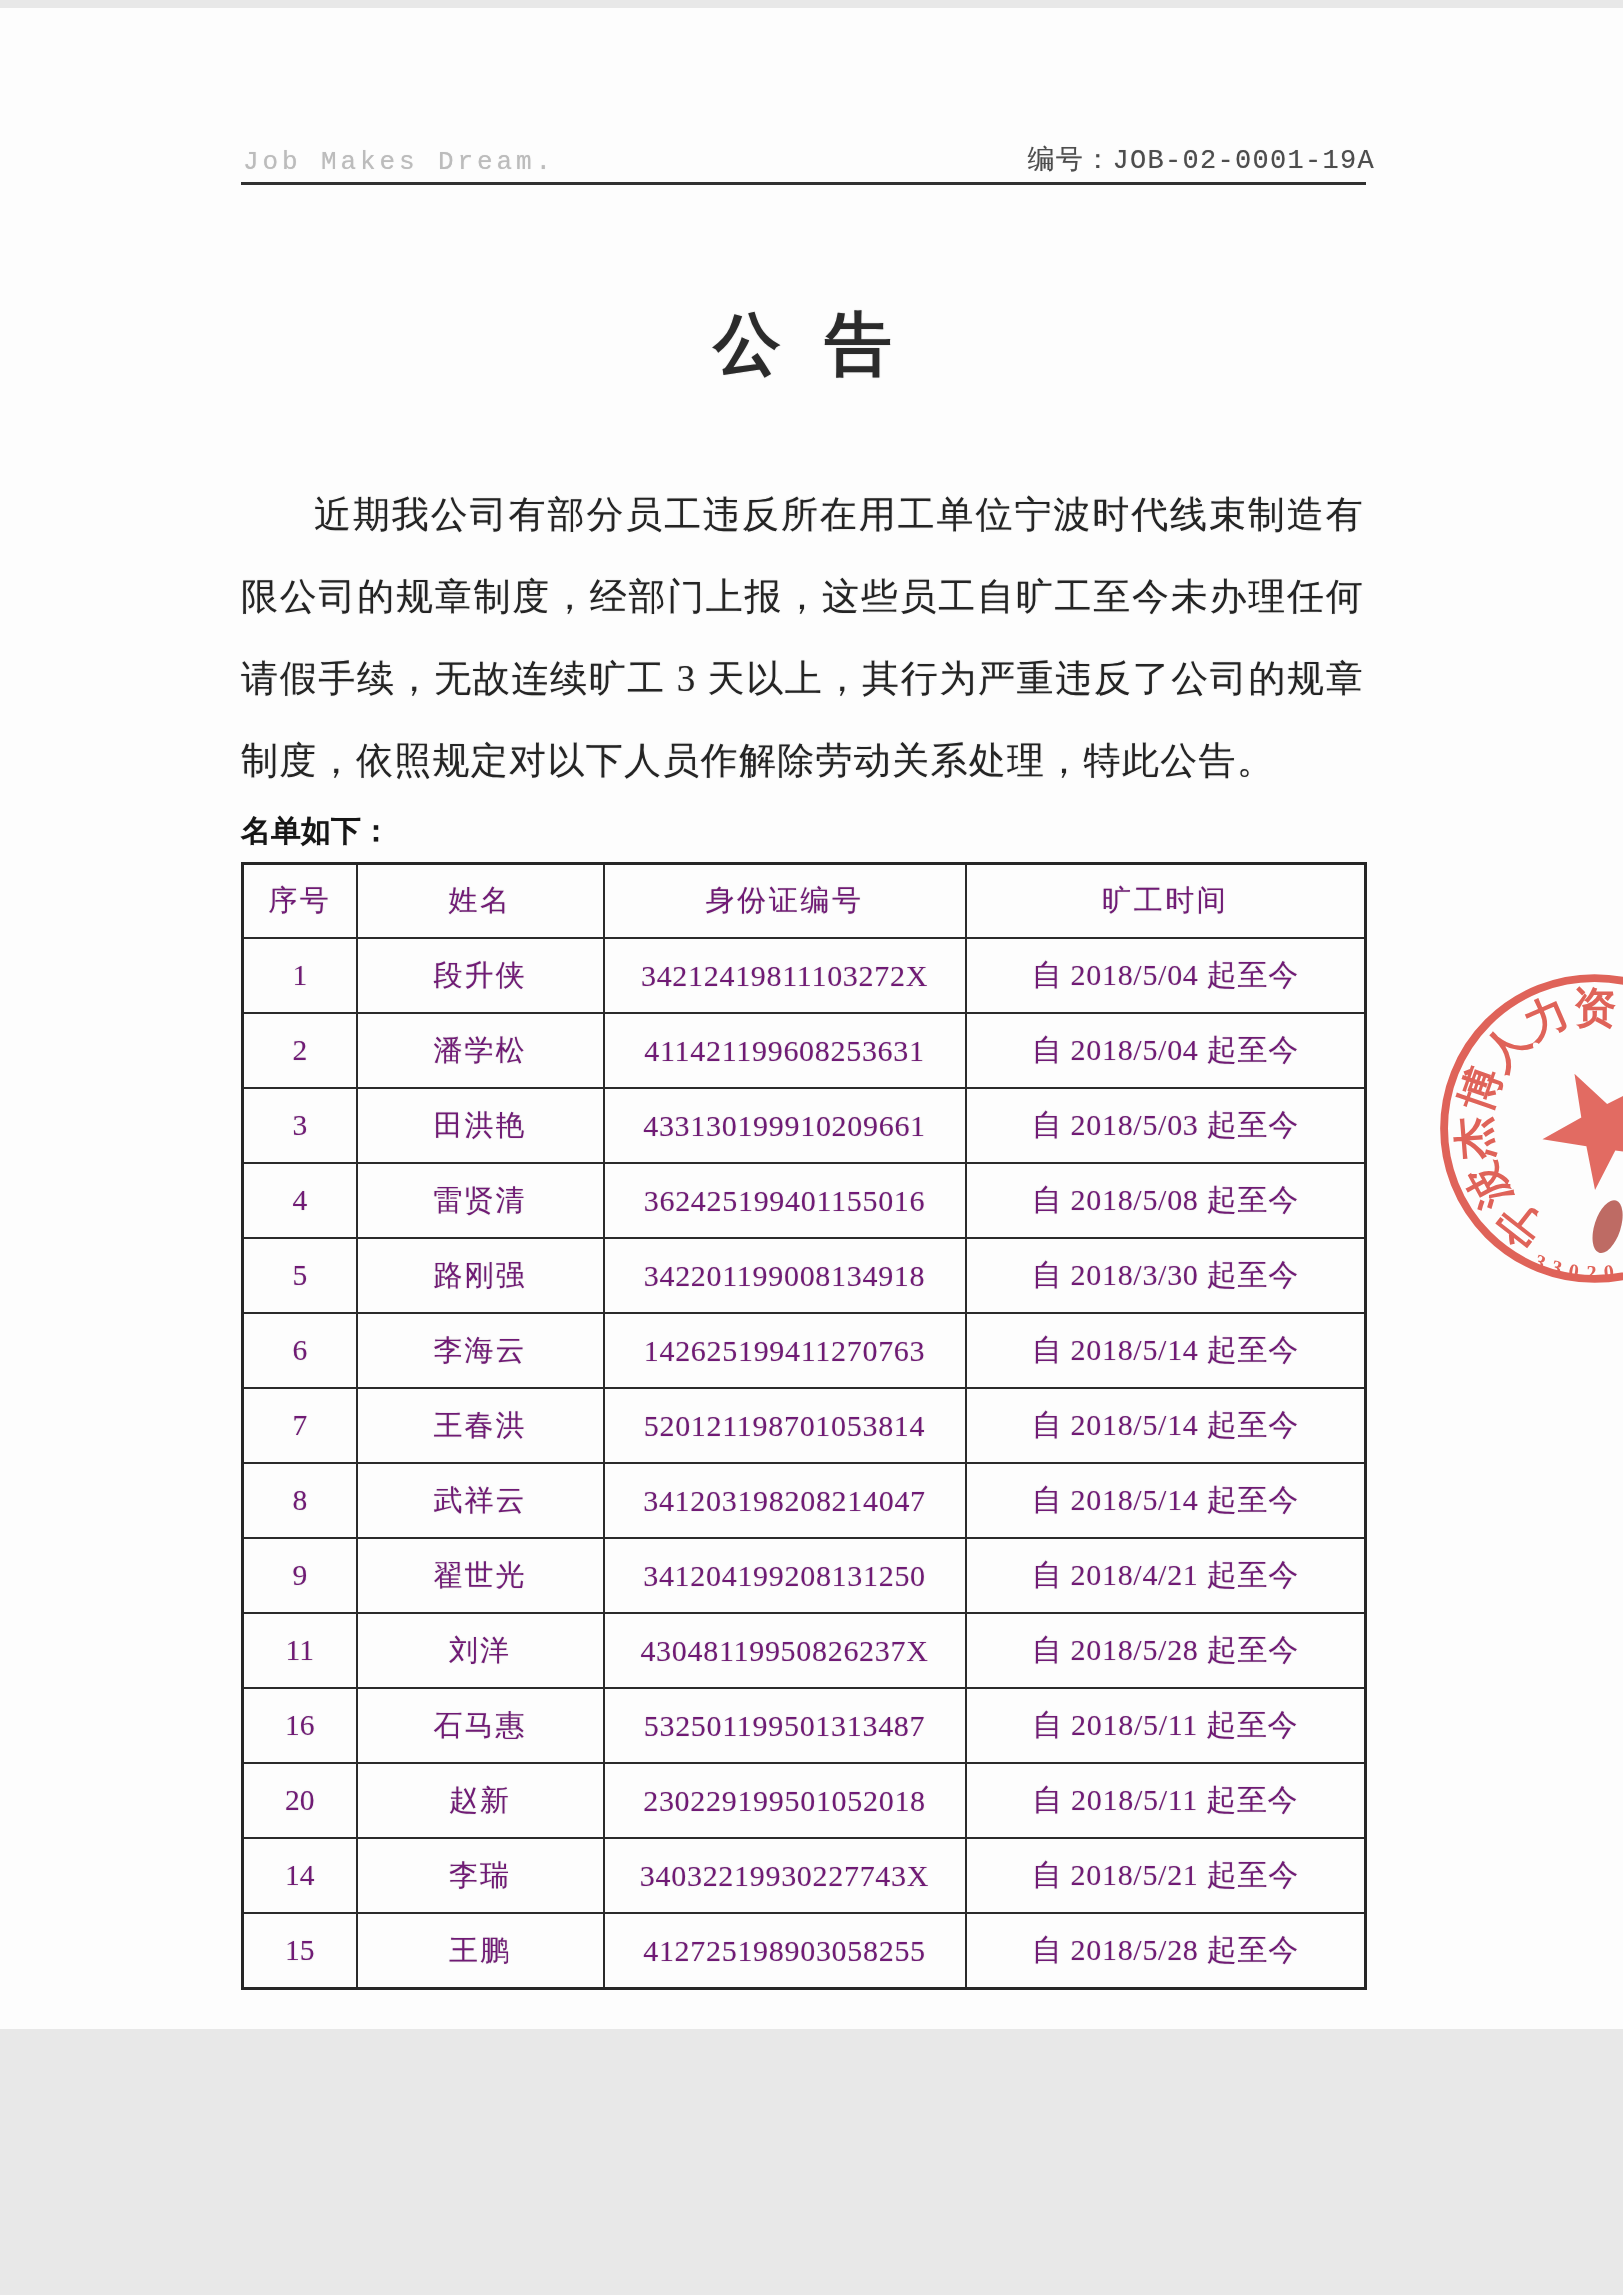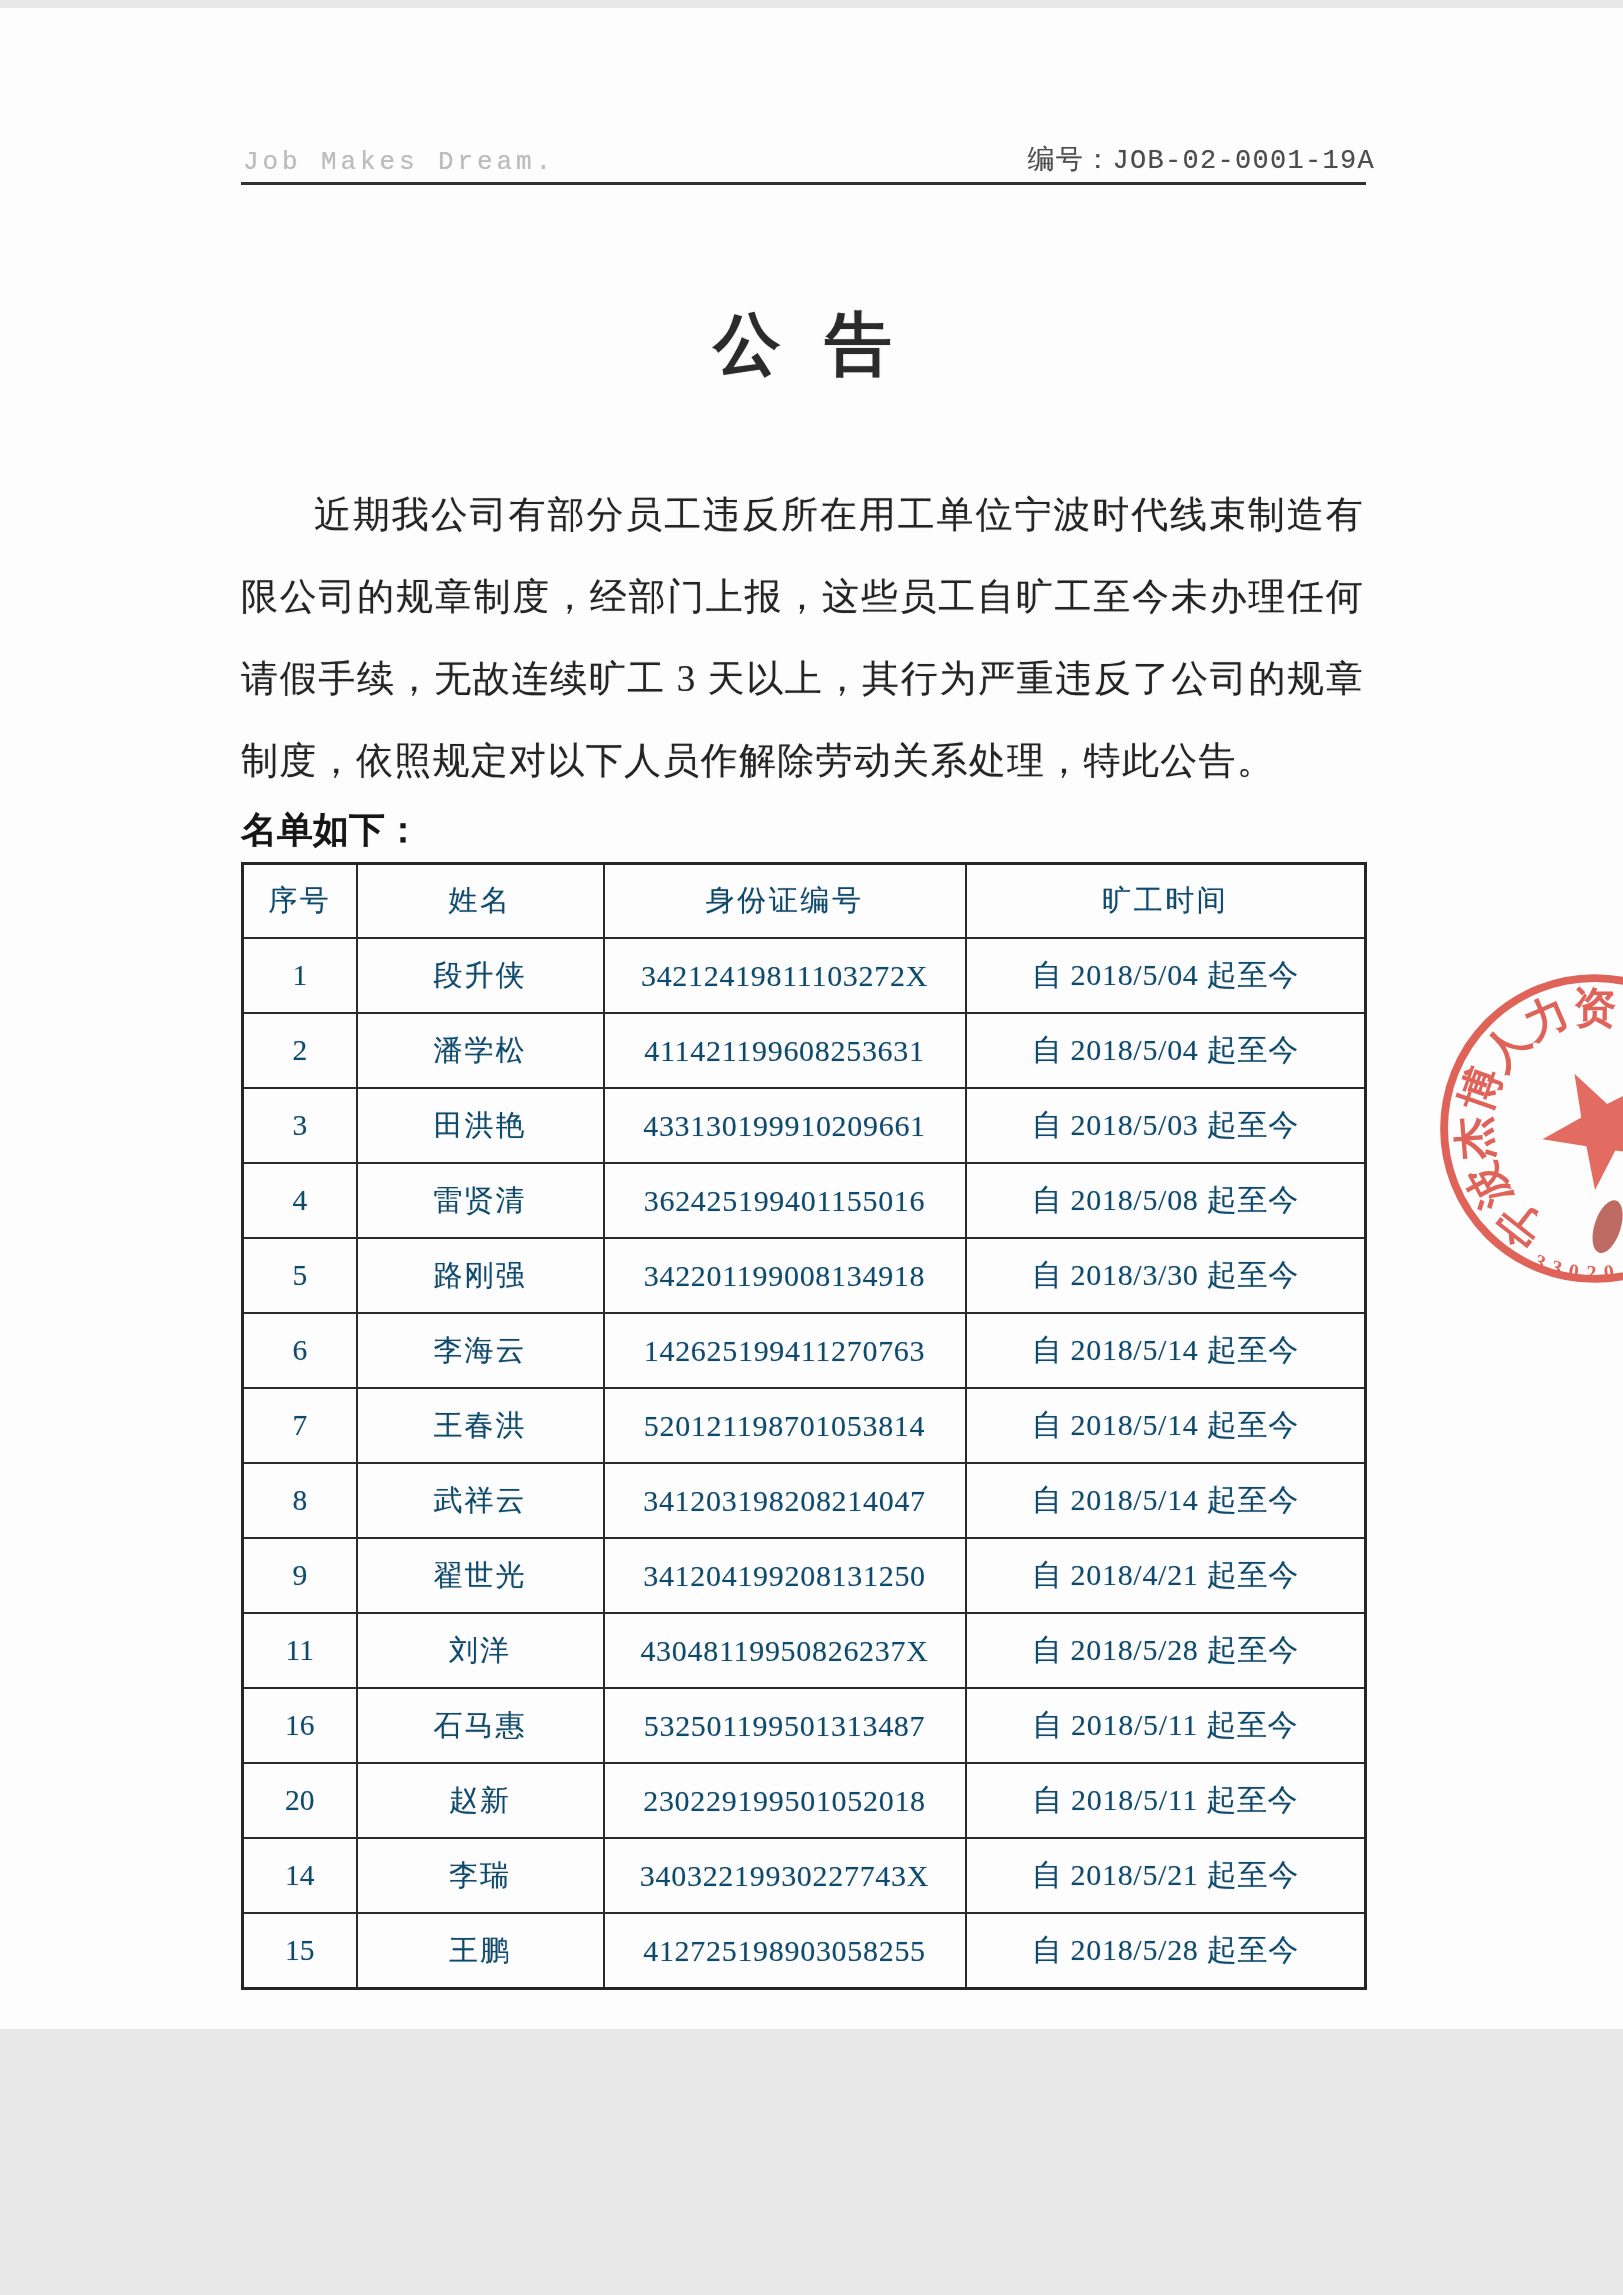--- a/index.html
+++ b/index.html
@@ -42,29 +42,29 @@
   
   .doc-body{
     position:absolute;left:241px;top:466px;width:1123px;
     font-size:37px;line-height:82px;letter-spacing:1.3px;
     text-align:justify;text-indent:73px;
     color:#242424;text-shadow:0 0 1.3px rgba(60,60,60,.3);
   }
   
   .list-label{
     position:absolute;left:241px;top:804px;
-    font-size:36px;line-height:37px;font-weight:700;color:#161616;
+    font-size:30px;line-height:37px;font-weight:700;color:#161616;
     text-shadow:0 0 0.7px rgba(40,40,40,.4);
   }
   
   .roster-wrap{position:absolute;left:241px;top:854px;}
   table.roster{
     border-collapse:collapse;table-layout:fixed;
     width:1125px;
-    font-size:29px;color:#0c4a6e;
+    font-size:29px;color:#701a75;
   }
   table.roster th,table.roster td{
     border:2px solid #2a2a2a;
     border-top-width:2.6px;border-bottom-width:2.6px;
     text-align:center;vertical-align:middle;
     padding:0;overflow:hidden;
     text-shadow:0 0 1.3px rgba(60,60,60,.3);
   }
   table.roster{border:3.3px solid #262626;}
   table.roster th{height:72px;font-weight:400;letter-spacing:2.6px;}

